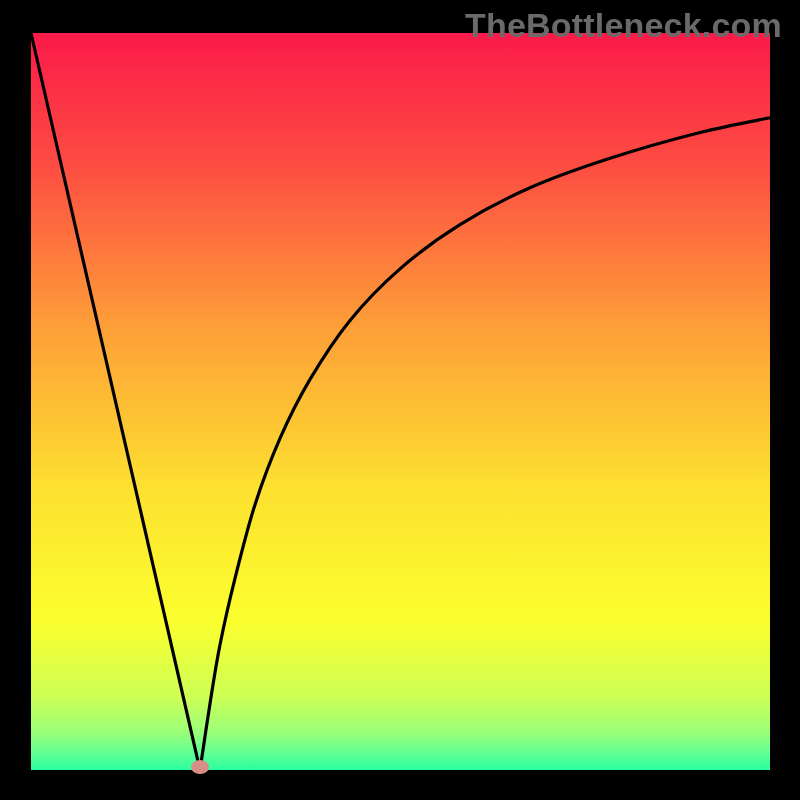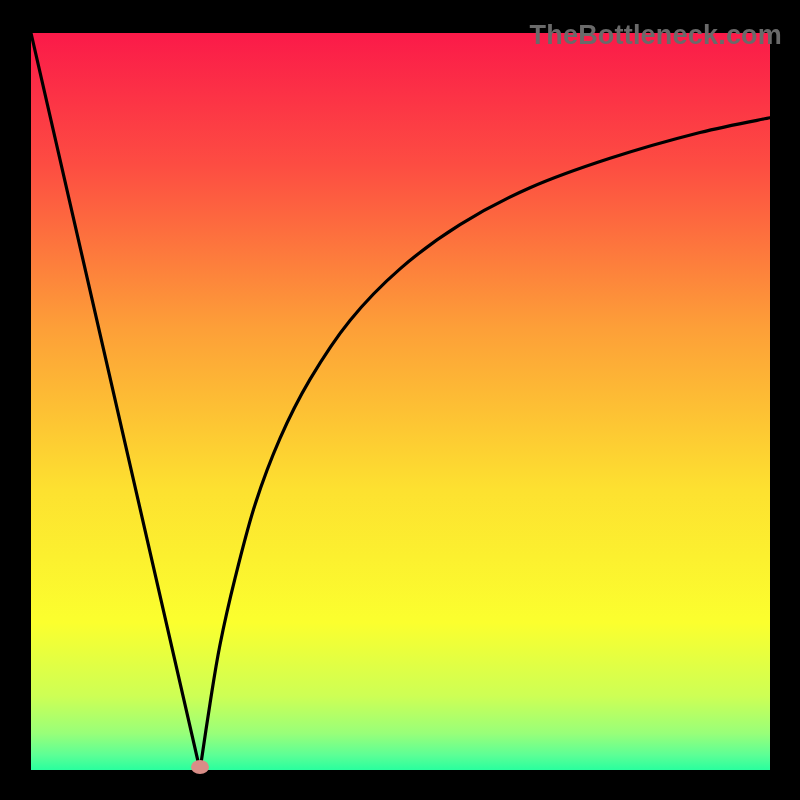--- a/index.html
+++ b/index.html
@@ -11,24 +11,24 @@
     background: #000;
   }
   .frame {
     position: relative;
     width: 800px;
     height: 800px;
     background: #000;
   }
   .watermark {
     position: absolute;
-    top: 20px;
+    top: 6px;
     right: 18px;
     font-family: Arial, Helvetica, sans-serif;
-    font-size: 27px;
+    font-size: 34px;
     font-weight: 600;
     color: #6a6a6a;
     letter-spacing: 0.2px;
     z-index: 5;
   }
   svg {
     position: absolute;
     top: 0;
     left: 0;
   }

